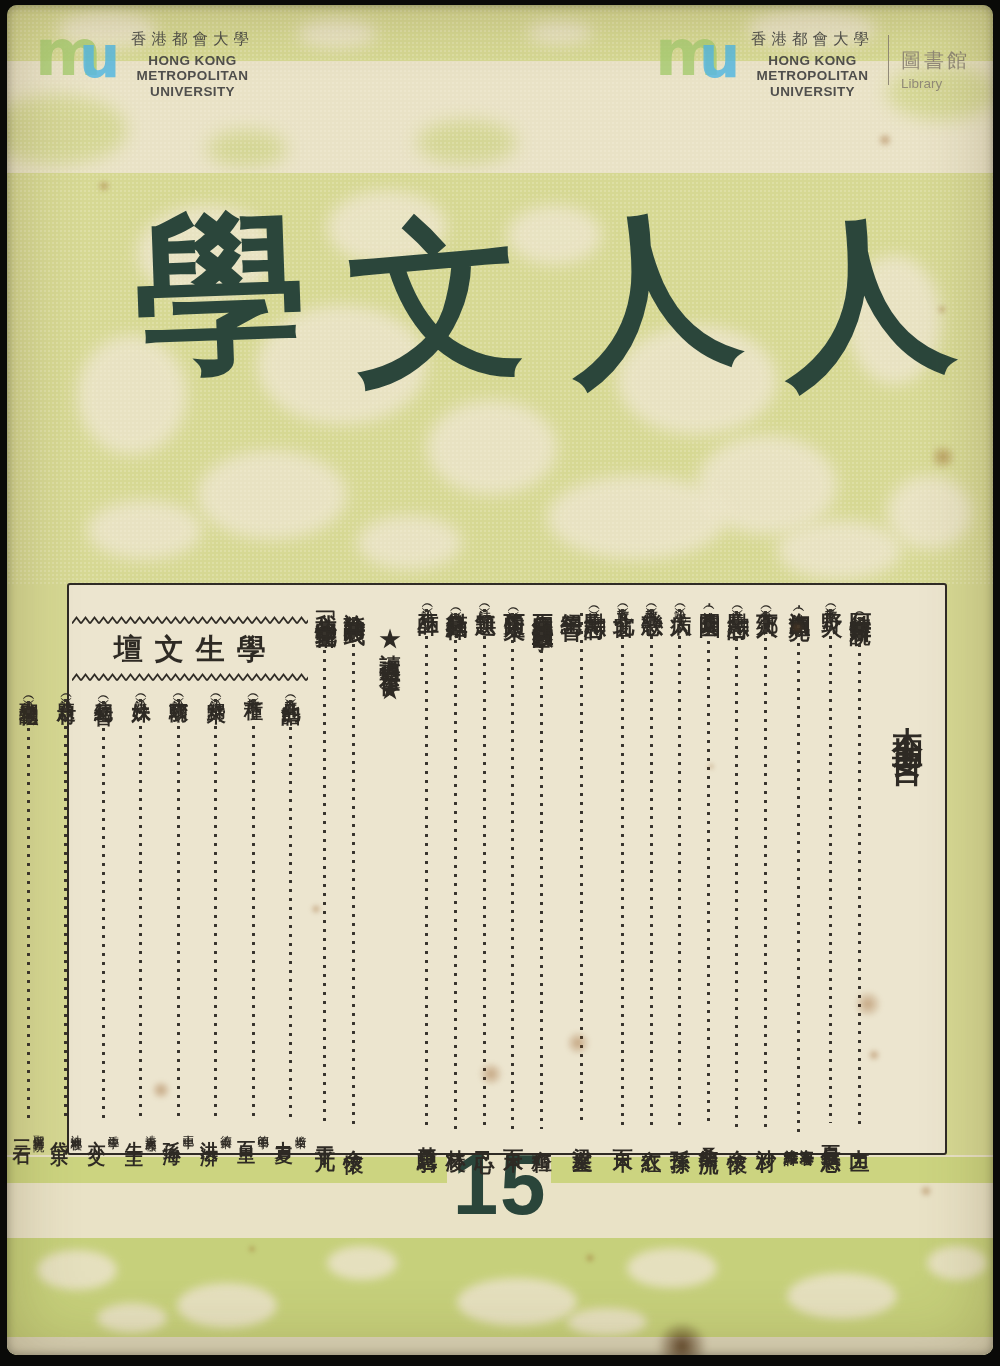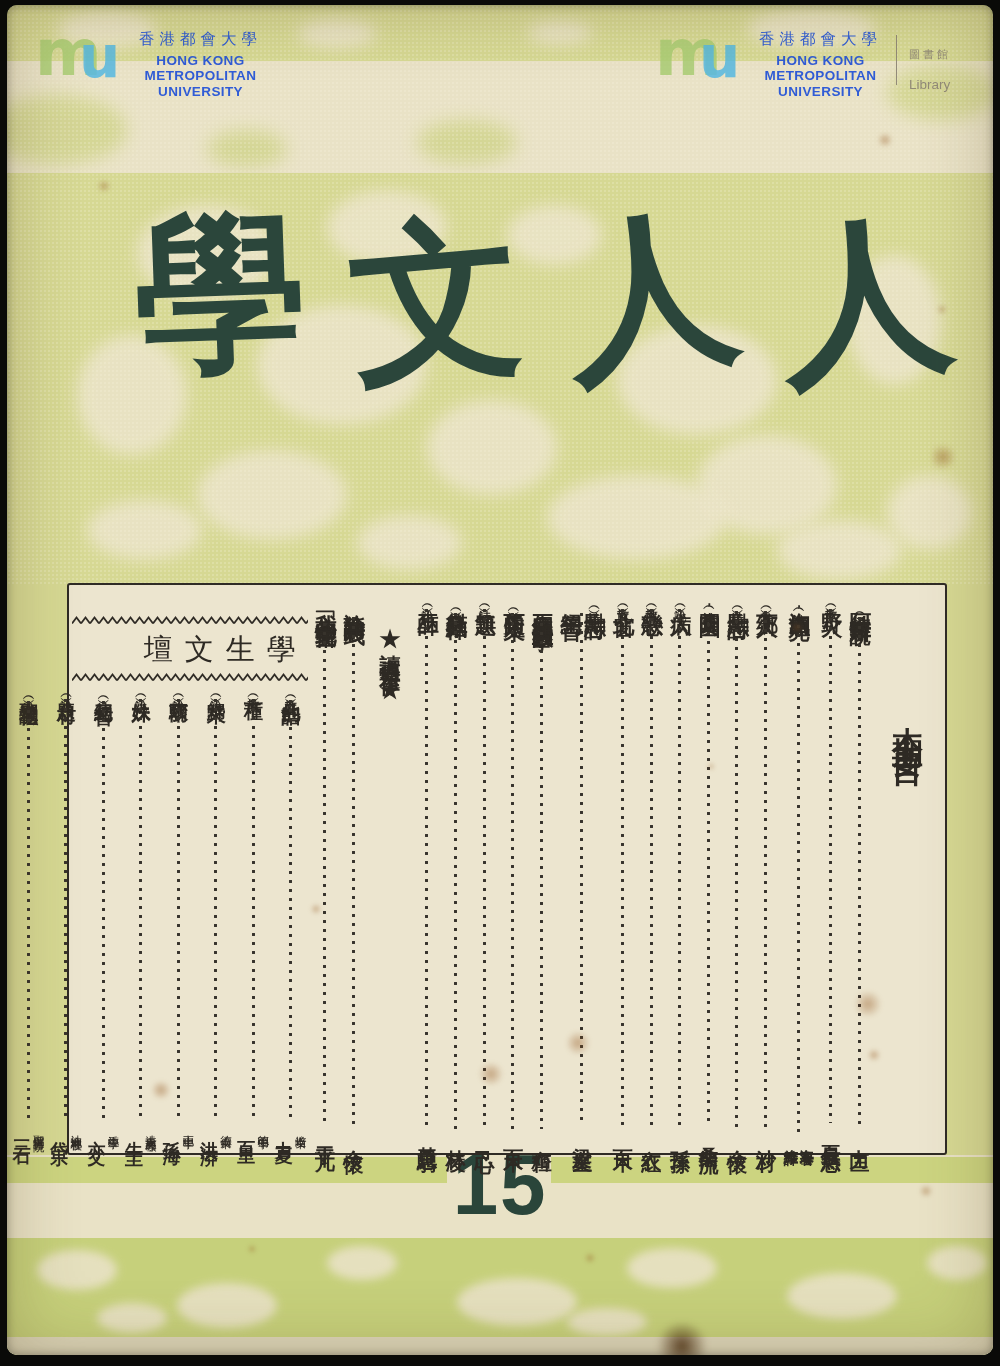--- a/index.html
+++ b/index.html
@@ -27,27 +27,27 @@
   .b19{left:500px;top:200px;width:95px;height:60px}
   .g1{left:-20px;top:90px;width:140px;height:70px}.g2{left:410px;top:115px;width:100px;height:45px}
   .g3{left:880px;top:60px;width:110px;height:55px}.g4{left:200px;top:125px;width:80px;height:38px}
 
   
   .logo{position:absolute;top:16px;display:flex;align-items:flex-start;z-index:3;opacity:.9;}
   .logo-left{left:28px}.logo-right{left:648px}
   .mu{position:relative;width:86px;height:64px;flex:0 0 auto;}
   .mu .m{position:absolute;left:0;top:0;font:700 64px/1 "DejaVu Sans",sans-serif;color:#a9cc72;opacity:.92}
   .mu .u{position:absolute;left:44px;top:7px;font:700 58px/1 "DejaVu Sans",sans-serif;color:#4db6e3;opacity:.88}
-  .lg-txt{margin-left:18px;color:#1d4ed8;padding-top:8px;}
+  .lg-txt{margin-left:10px;color:#404040;padding-top:8px;}
   .lg-cjk{font-family:"Liberation Sans",sans-serif;font-size:15.5px;letter-spacing:5px;white-space:nowrap;margin-bottom:3px;}
   .lg-en{font-family:"Liberation Sans",sans-serif;font-size:13.5px;font-weight:700;line-height:1.14;letter-spacing:.4px;text-align:center;}
   .lg-div{width:1px;height:50px;background:#8a8273;margin:14px 12px 0 14px;}
   .lg-lib{color:#8a8273;padding-top:26px;}
-  .lg-lib-cjk{font-family:Liberation Mono, monospace;font-size:11px;letter-spacing:3px;}
-  .lg-lib-en{font-family:"Liberation Sans",sans-serif;font-size:13.5px;margin-top:15px;}
+  .lg-lib-cjk{font-family:Liberation Mono, monospace;font-size:20px;letter-spacing:3px;}
+  .lg-lib-en{font-family:"Liberation Sans",sans-serif;font-size:13.5px;margin-top:2px;}
 
   
   .title-row{position:absolute;left:128px;top:182px;width:816px;height:215px;z-index:3;
              display:flex;justify-content:space-between;align-items:center;
              font-size:172px;font-weight:700;color:#2b463b;}
   .tch{display:block;line-height:1;}
   .tc0{transform:rotate(-2deg)}.tc1{transform:rotate(-5deg) translateY(7px)}
   .tc2{transform:rotate(-8deg)}.tc3{transform:rotate(-6deg) translateY(5px)}
 
   
@@ -68,22 +68,22 @@
         background-size:5px 9px;background-repeat:repeat-y;background-position:center top;}
   .author{flex:0 0 auto;}
   .a-name{display:block;font-size:20px;font-weight:700;letter-spacing:3px;line-height:1.08;}
   .author.multi .a-name{font-size:14.5px;letter-spacing:1px;}
   .school{display:block;font-size:11.5px;letter-spacing:1px;margin-bottom:4px;font-weight:400;}
 
   
   .student-sec{width:236px;flex:0 0 auto;display:flex;flex-direction:column;margin-left:1px;}
   .student-head{margin-top:20px;}
   .zigzag{display:block;width:100%;height:9px;}
-  .student-title{font-size:29px;font-weight:400;letter-spacing:12px;padding-left:12px;
-                 text-align:right;padding-top:5px;padding-bottom:3px;}
+  .student-title{font-size:29px;font-weight:700;letter-spacing:12px;padding-left:12px;
+                 text-align:center;padding-top:5px;padding-bottom:3px;}
   .student-entries{flex:1;display:flex;flex-direction:row-reverse;justify-content:space-between;
                    gap:3px;padding-top:6px;}
   .s-entry .title{font-size:19px;letter-spacing:1px;}
   .s-entry .dots{min-height:14px;}
   .s-entry .a-name{font-size:18px;letter-spacing:7px;}
 
   
   .bottom-cream{position:absolute;left:0;top:1150px;width:100%;height:83px;background:#e9e2c6;z-index:1;}
   .green-band{position:absolute;left:0;top:1152px;width:100%;height:26px;z-index:2;
       background:linear-gradient(to right,#ccd480 0,#ccd480 44.6%,rgba(0,0,0,0) 44.6%,

